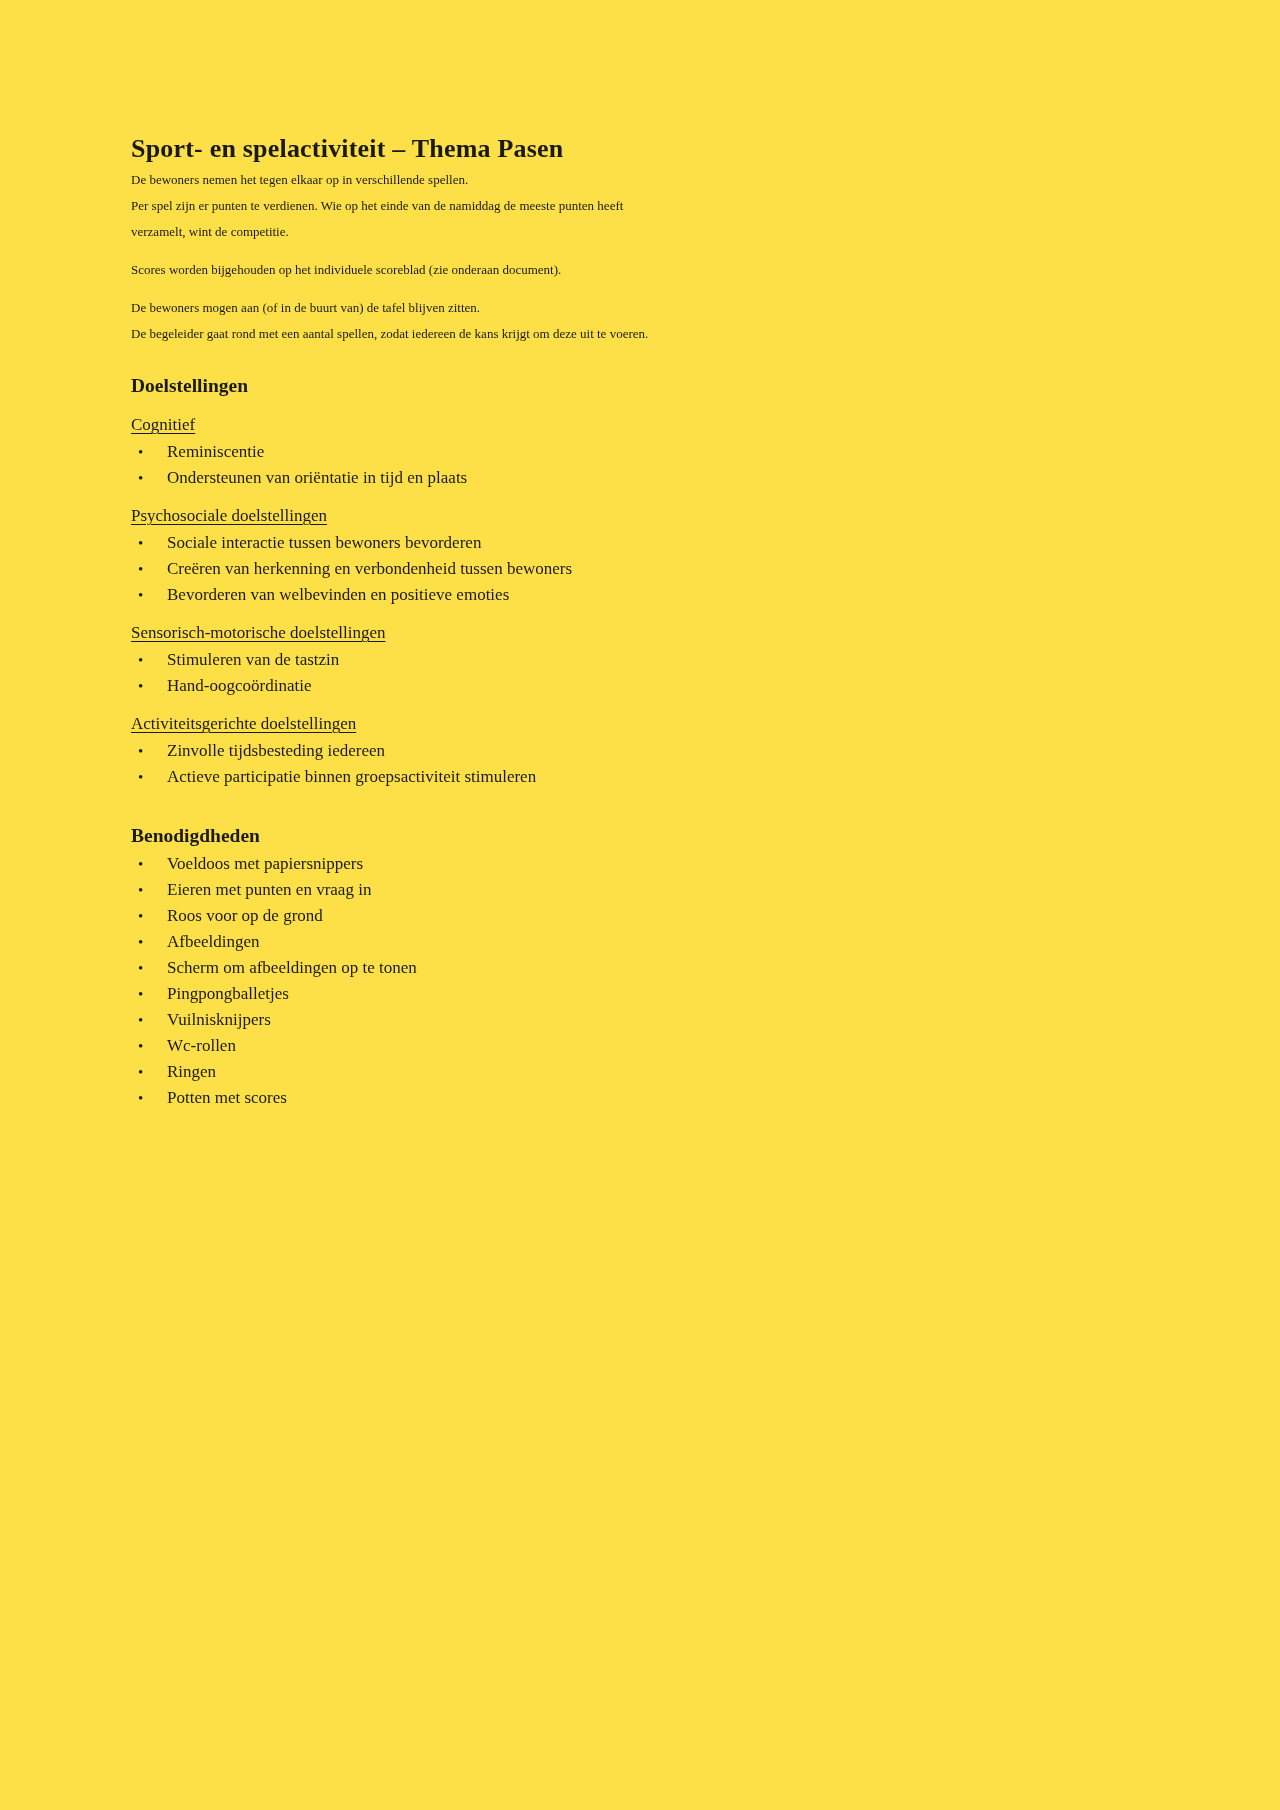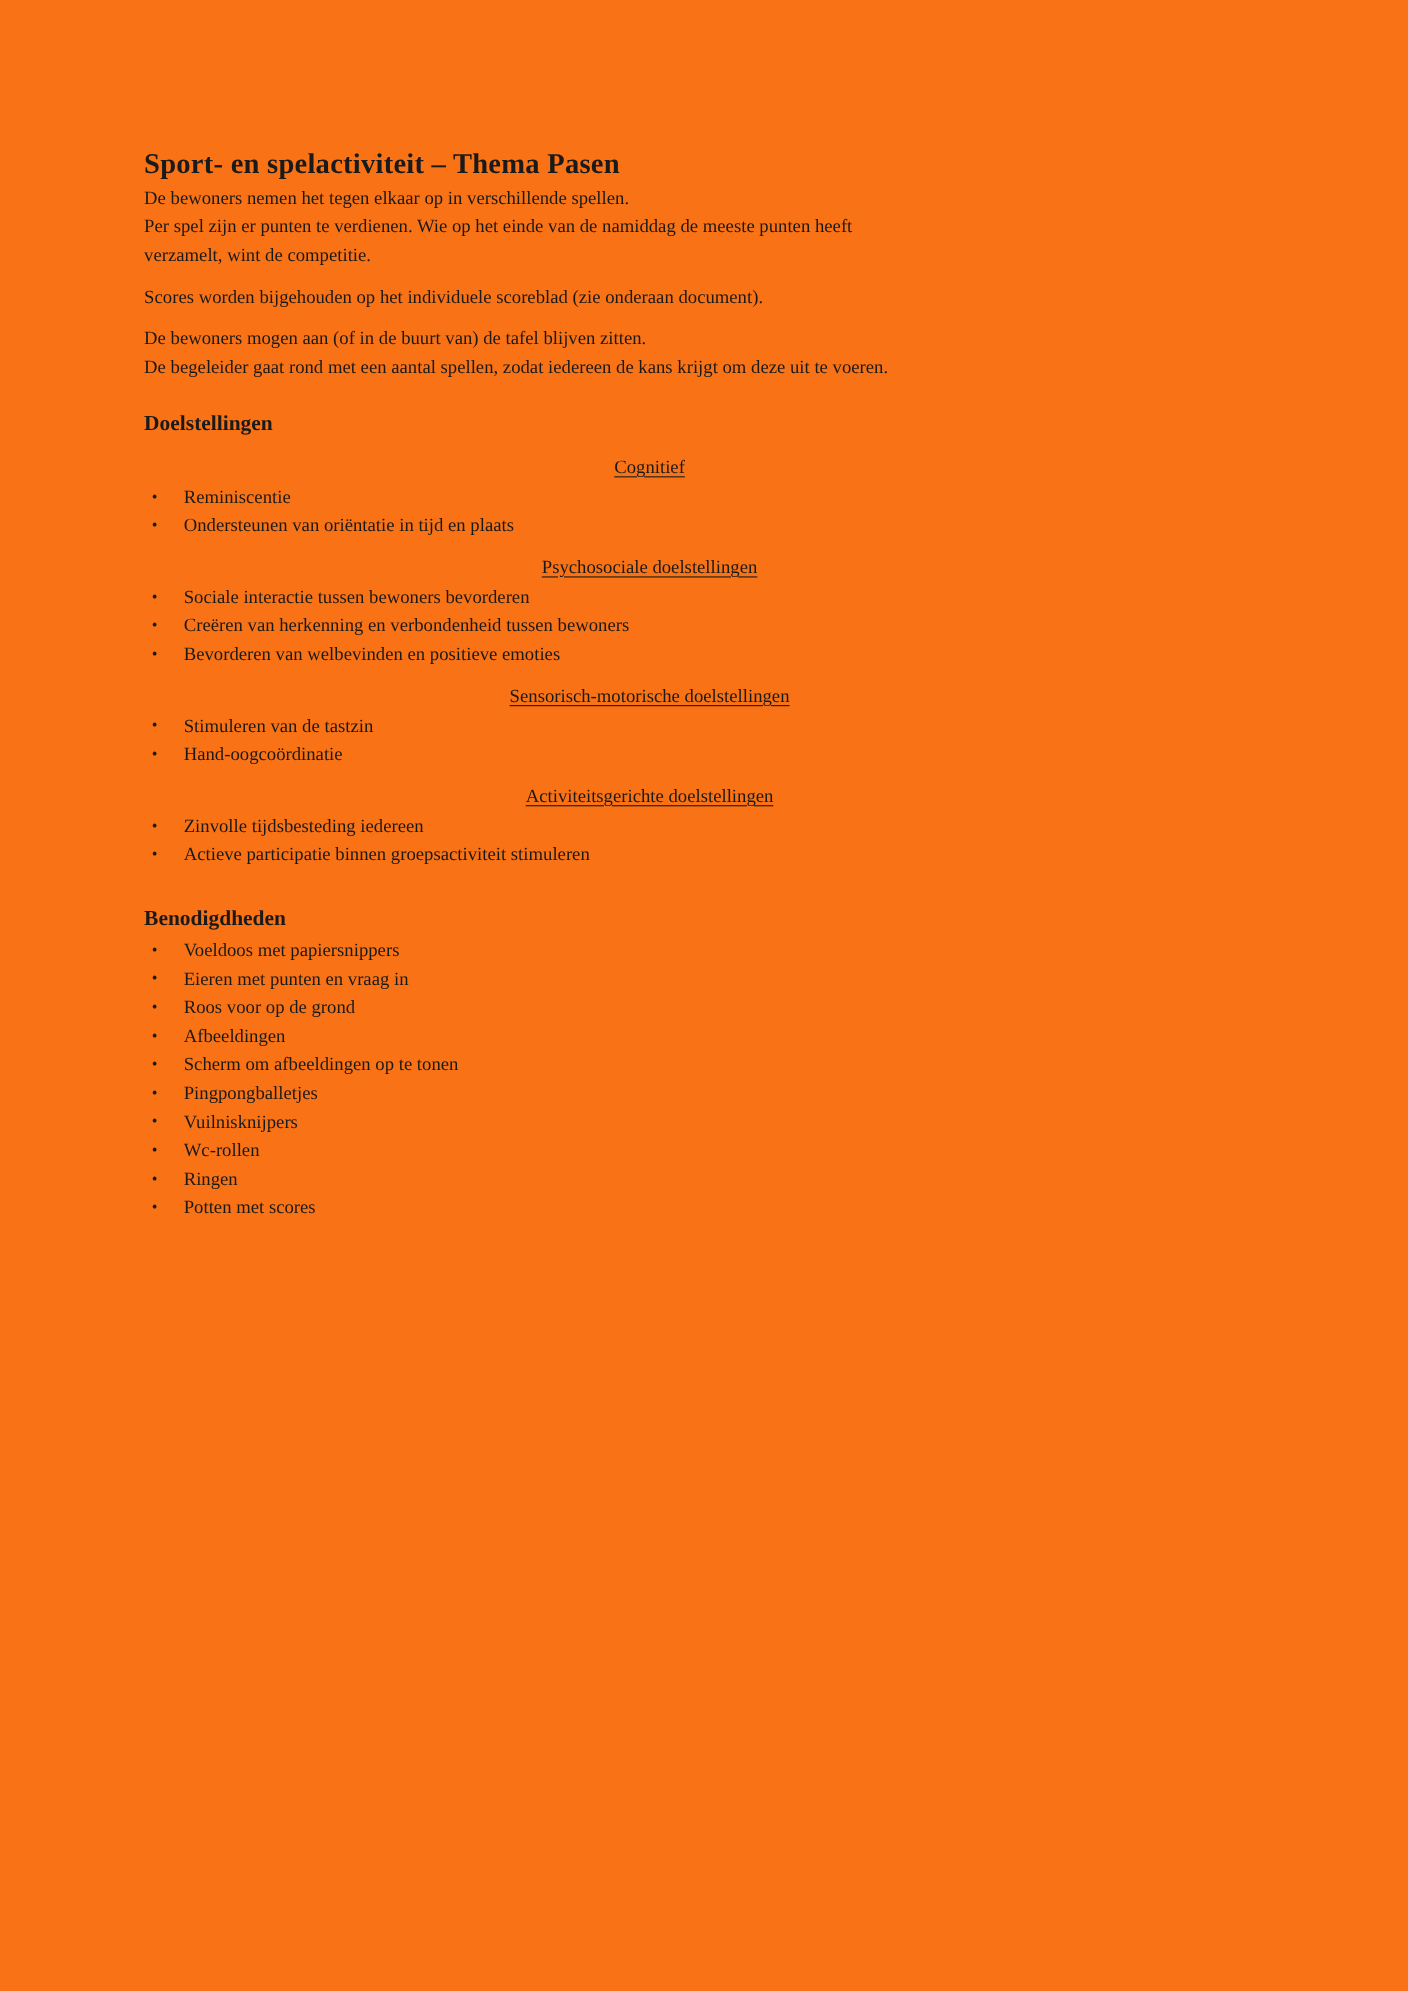--- a/index.html
+++ b/index.html
@@ -12,50 +12,49 @@
     height: 1810px;
     font-family: "Liberation Serif", serif;
     color: #1a1a1a;
     -webkit-font-smoothing: antialiased;
   }
   .page {
     box-sizing: border-box;
     width: 1280px;
     height: 1810px;
     padding: 134px 230px 0 131px;
-    background: #f97316;
+    background: #fde047;
     overflow: hidden;
   }
   h1.doc-title {
     font-size: 26px;
     line-height: 30px;
     font-weight: bold;
     margin: 0 0 3px 0;
     letter-spacing: 0.2px;
   }
   p.para {
-    font-size: 17px;
+    font-size: 13px;
     line-height: 26px;
     margin: 0 0 12px 0;
     white-space: pre-line;
   }
   h2.section-heading {
     font-size: 19.5px;
     line-height: 28px;
     font-weight: bold;
     margin: 25px 0 0 0;
   }
   h3.subsection-heading {
     font-size: 17px;
     line-height: 26px;
     font-weight: normal;
     text-decoration: underline;
     text-underline-offset: 3px;
     margin: 12px 0 0 0;
-    text-align: center;
   }
   ul.bullets {
     list-style: none;
     margin: 1px;
     padding: 0;
   }
   ul.bullets li {
     position: relative;
     font-size: 17px;
     line-height: 26px;

